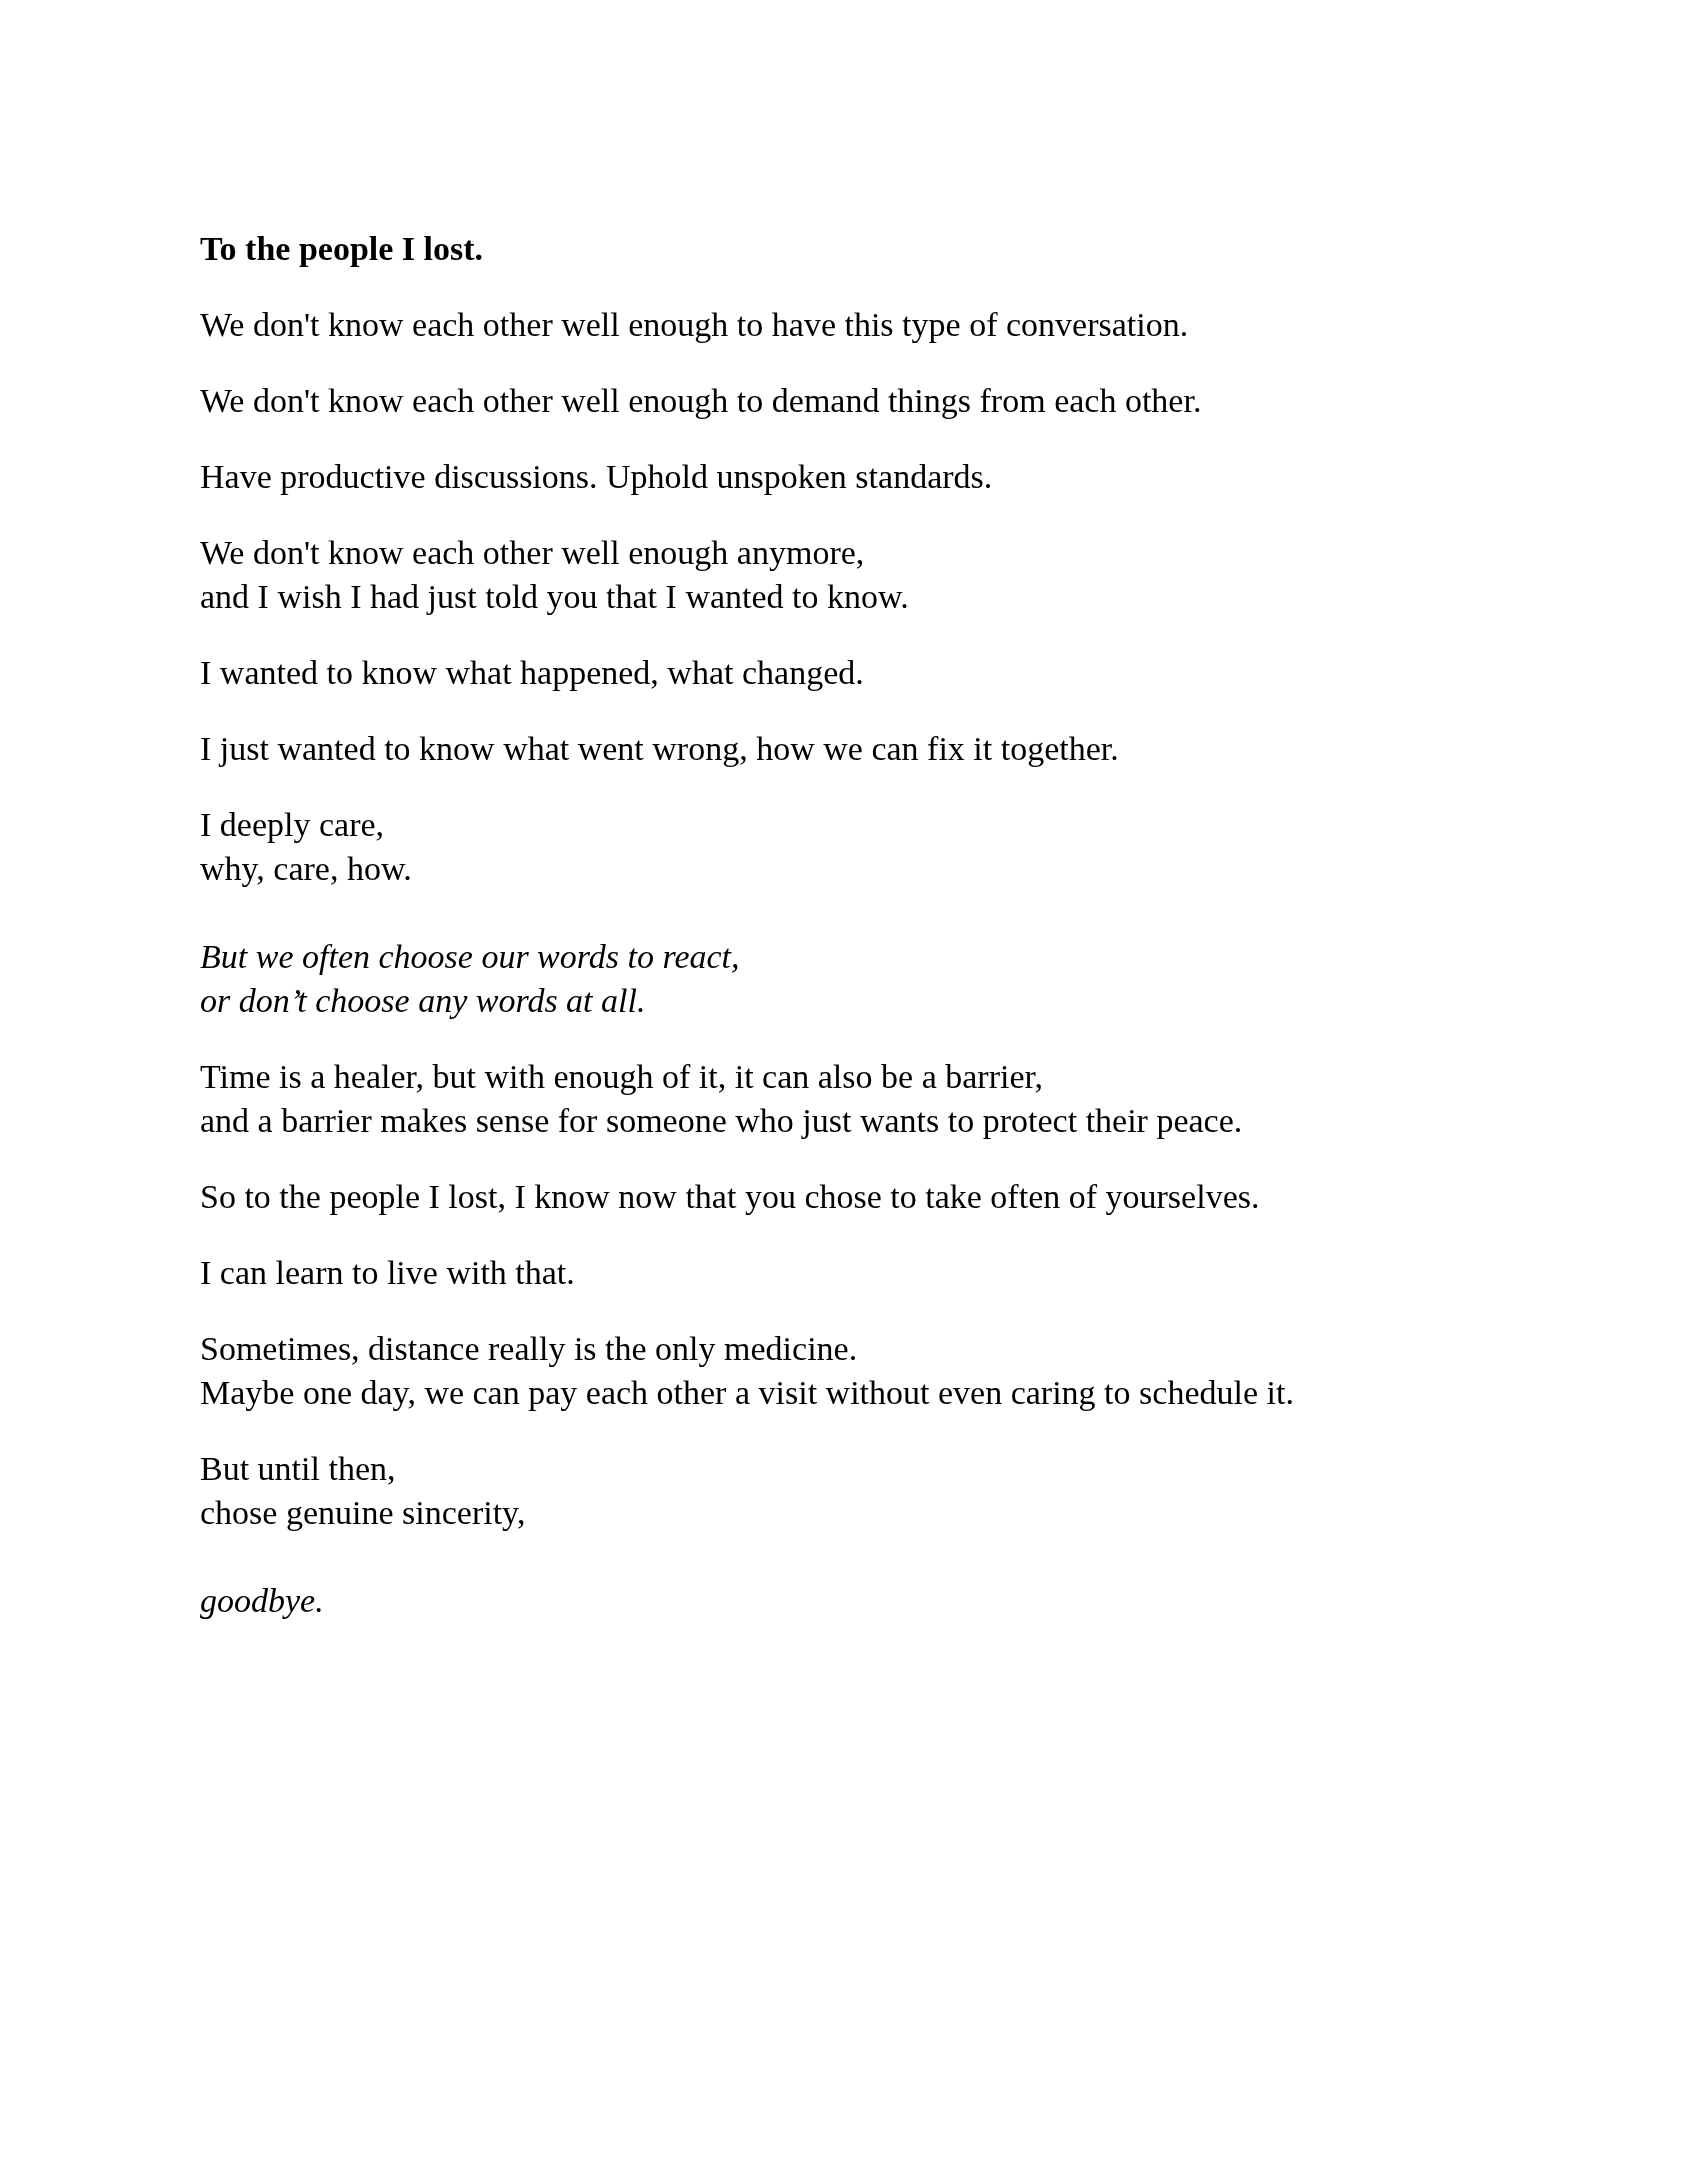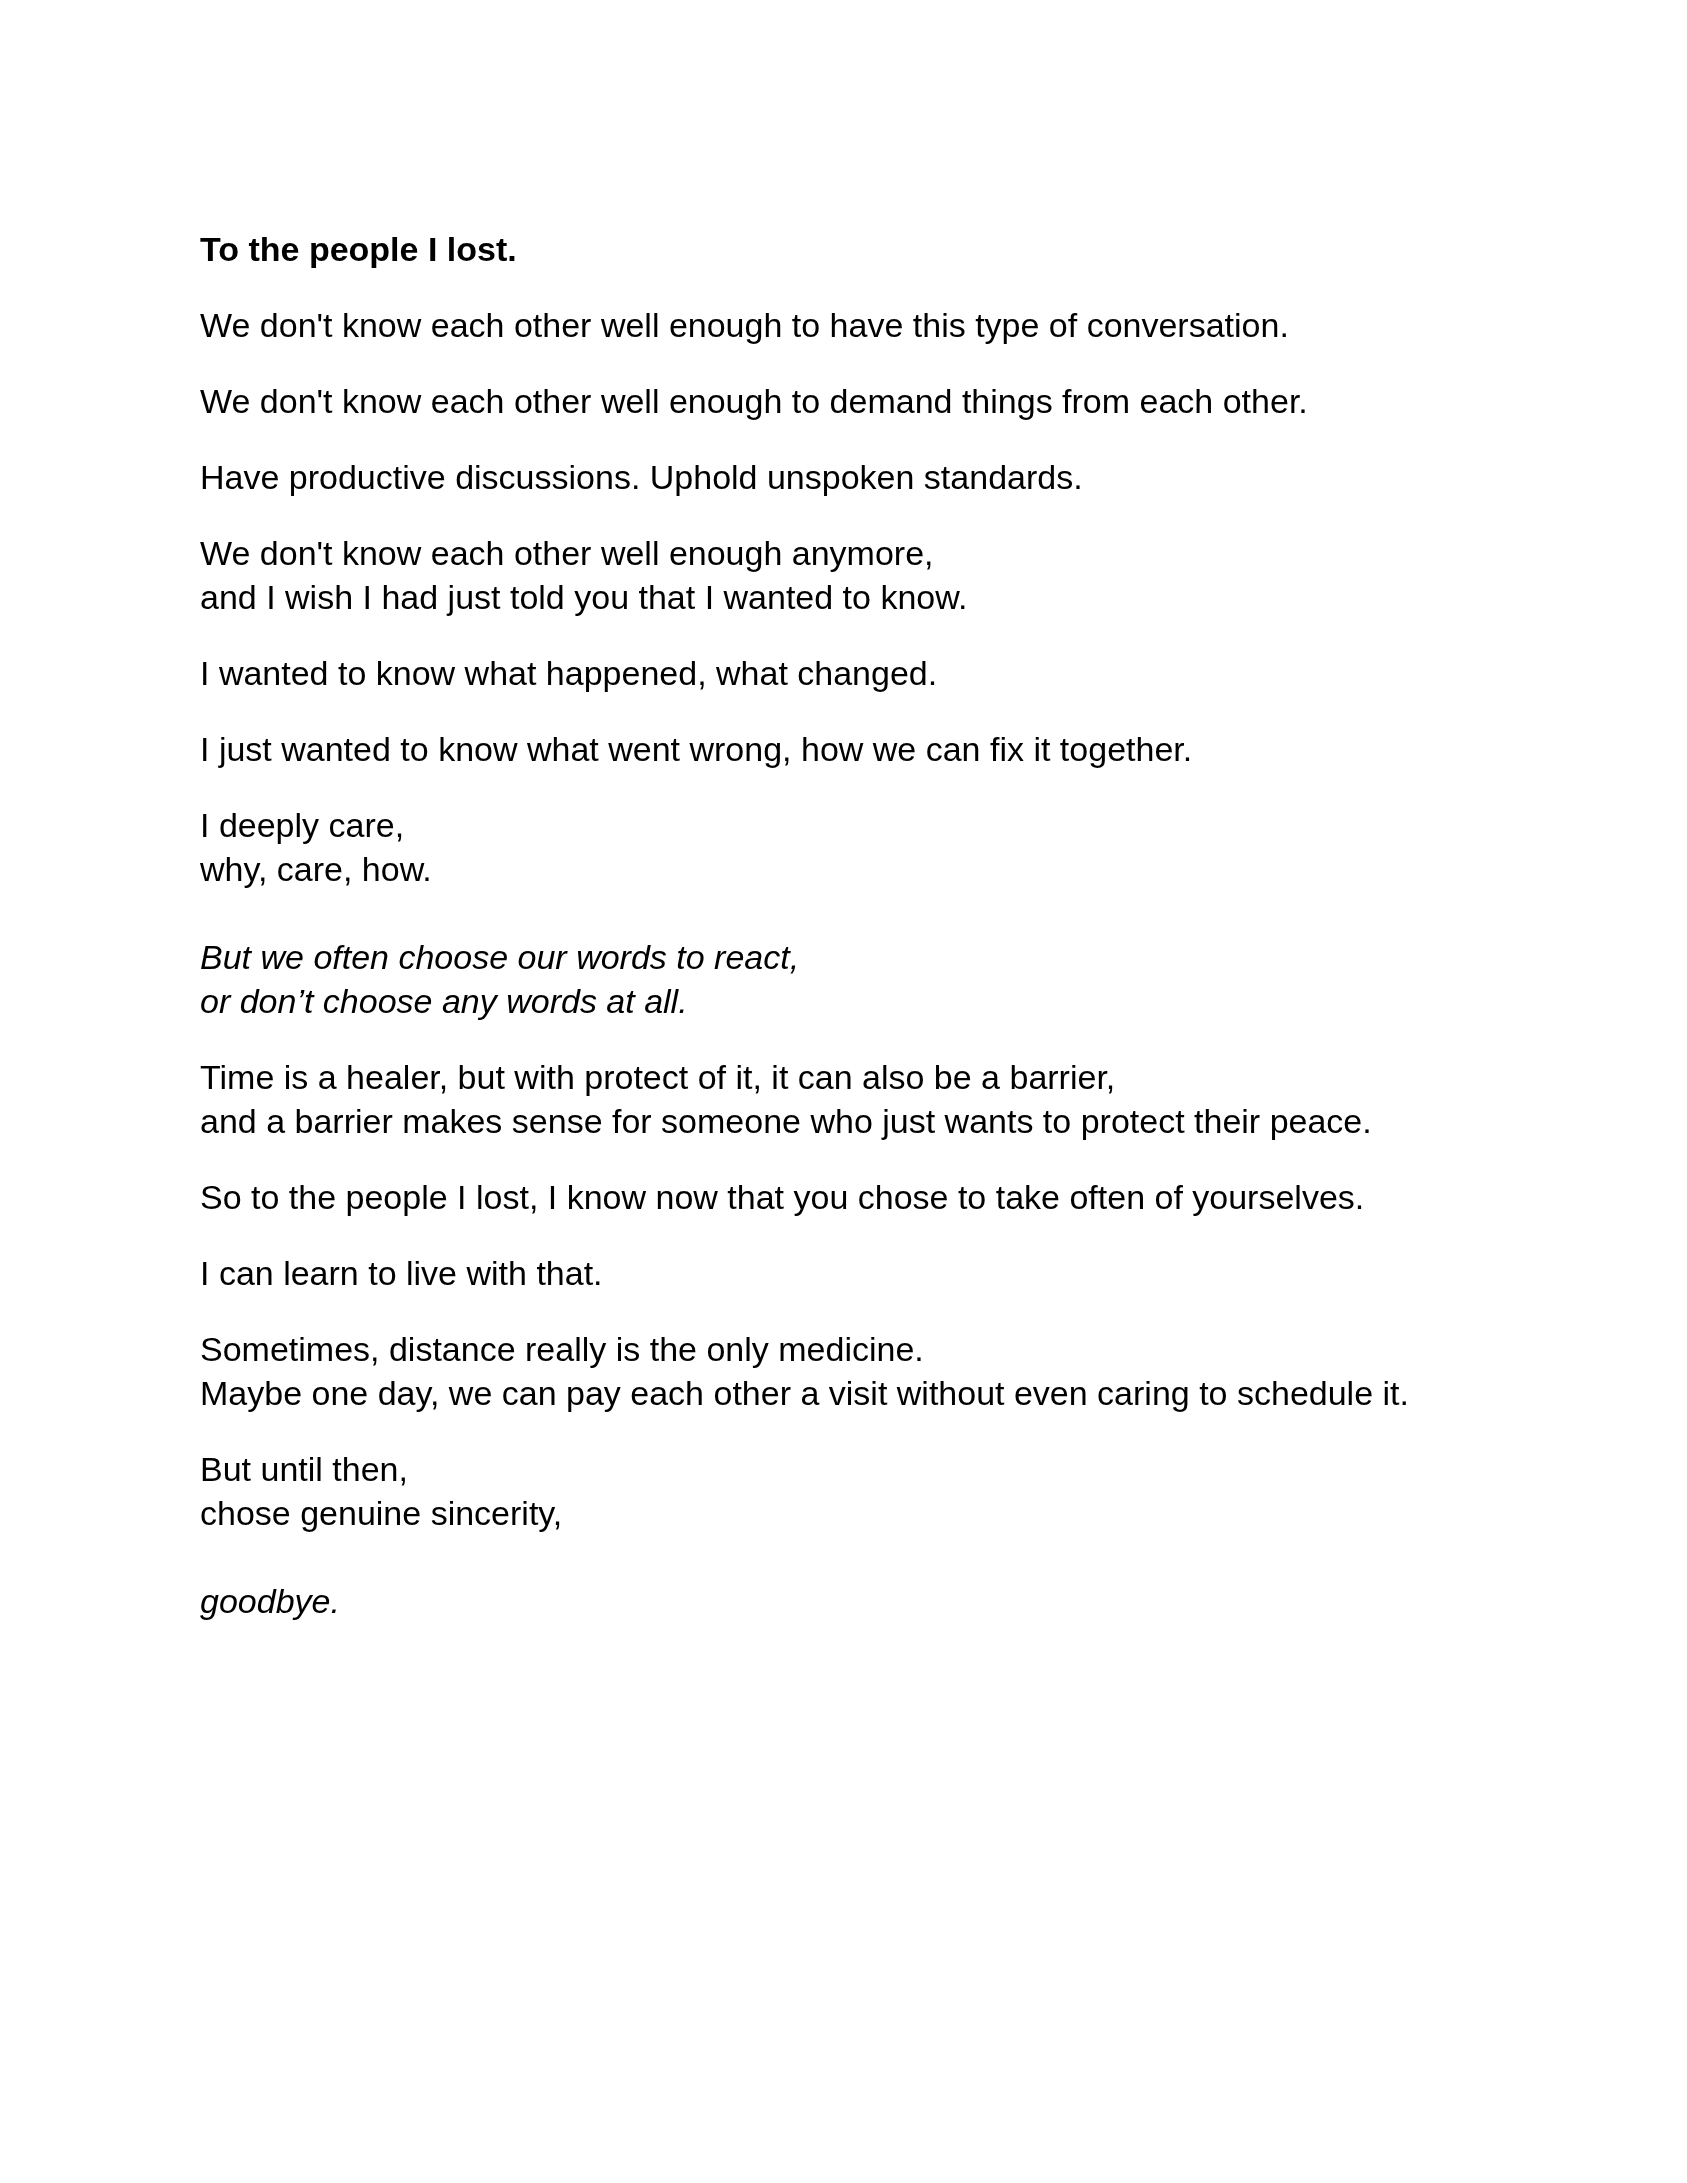--- a/index.html
+++ b/index.html
@@ -11,21 +11,21 @@
       width: 1687px;
       height: 2183px;
       position: relative;
       overflow: hidden;
     }
     .page {
       position: absolute;
       left: 200px;
       top: 227px;
       width: 1391px;
-      font-family: Liberation Sans, sans-serif;
+      font-family: Liberation Serif, serif;
       font-size: 34px;
       line-height: 44px;
       color: #000000;
     }
     .para {
       margin: 0 0 32px 0;
       white-space: nowrap;
     }
     .para .line {
       display: block;
@@ -73,21 +73,21 @@
     <span class="line">I deeply care,</span>
     <span class="line">why, care, how.</span>
   </p>
 
   <p class="para italic">
     <span class="line">But we often choose our words to react,</span>
     <span class="line">or don’t choose any words at all.</span>
   </p>
 
   <p class="para">
-    <span class="line">Time is a healer, but with protect of it, it can also be a barrier,</span>
+    <span class="line">Time is a healer, but with enough of it, it can also be a barrier,</span>
     <span class="line">and a barrier makes sense for someone who just wants to protect their peace.</span>
   </p>
 
   <p class="para">
     <span class="line">So to the people I lost, I know now that you chose to take often of yourselves.</span>
   </p>
 
   <p class="para">
     <span class="line">I can learn to live with that.</span>
   </p>

